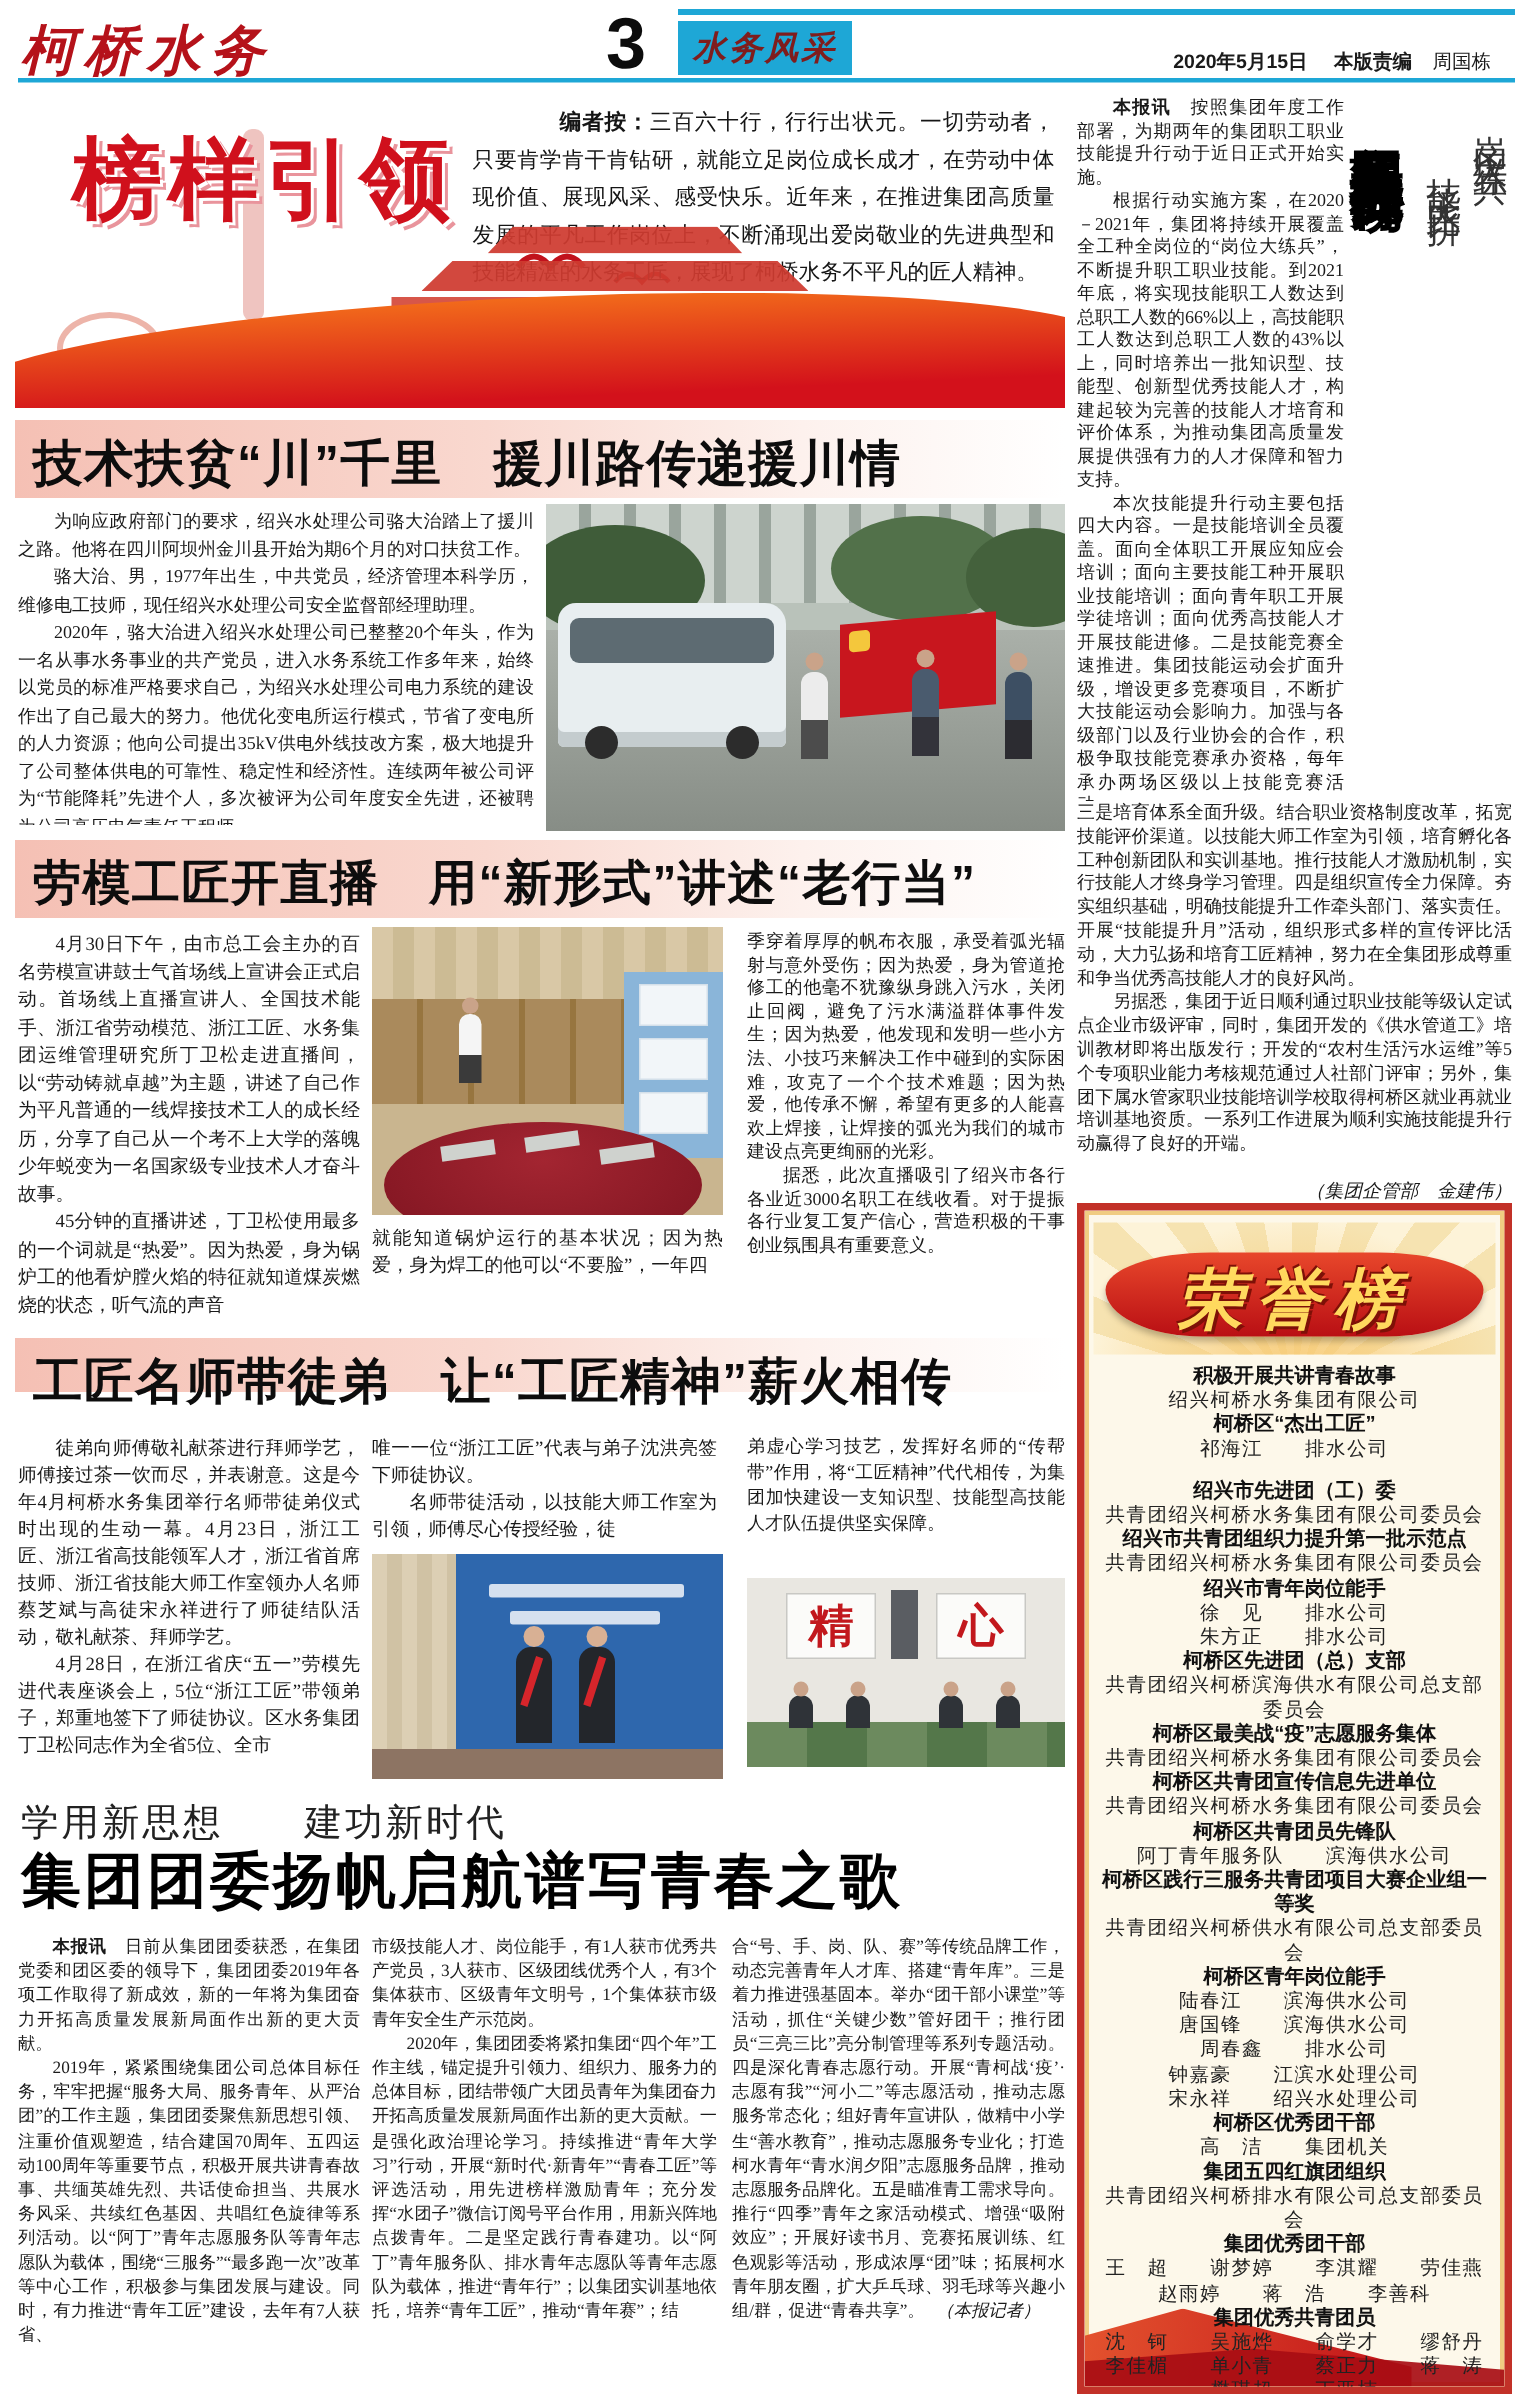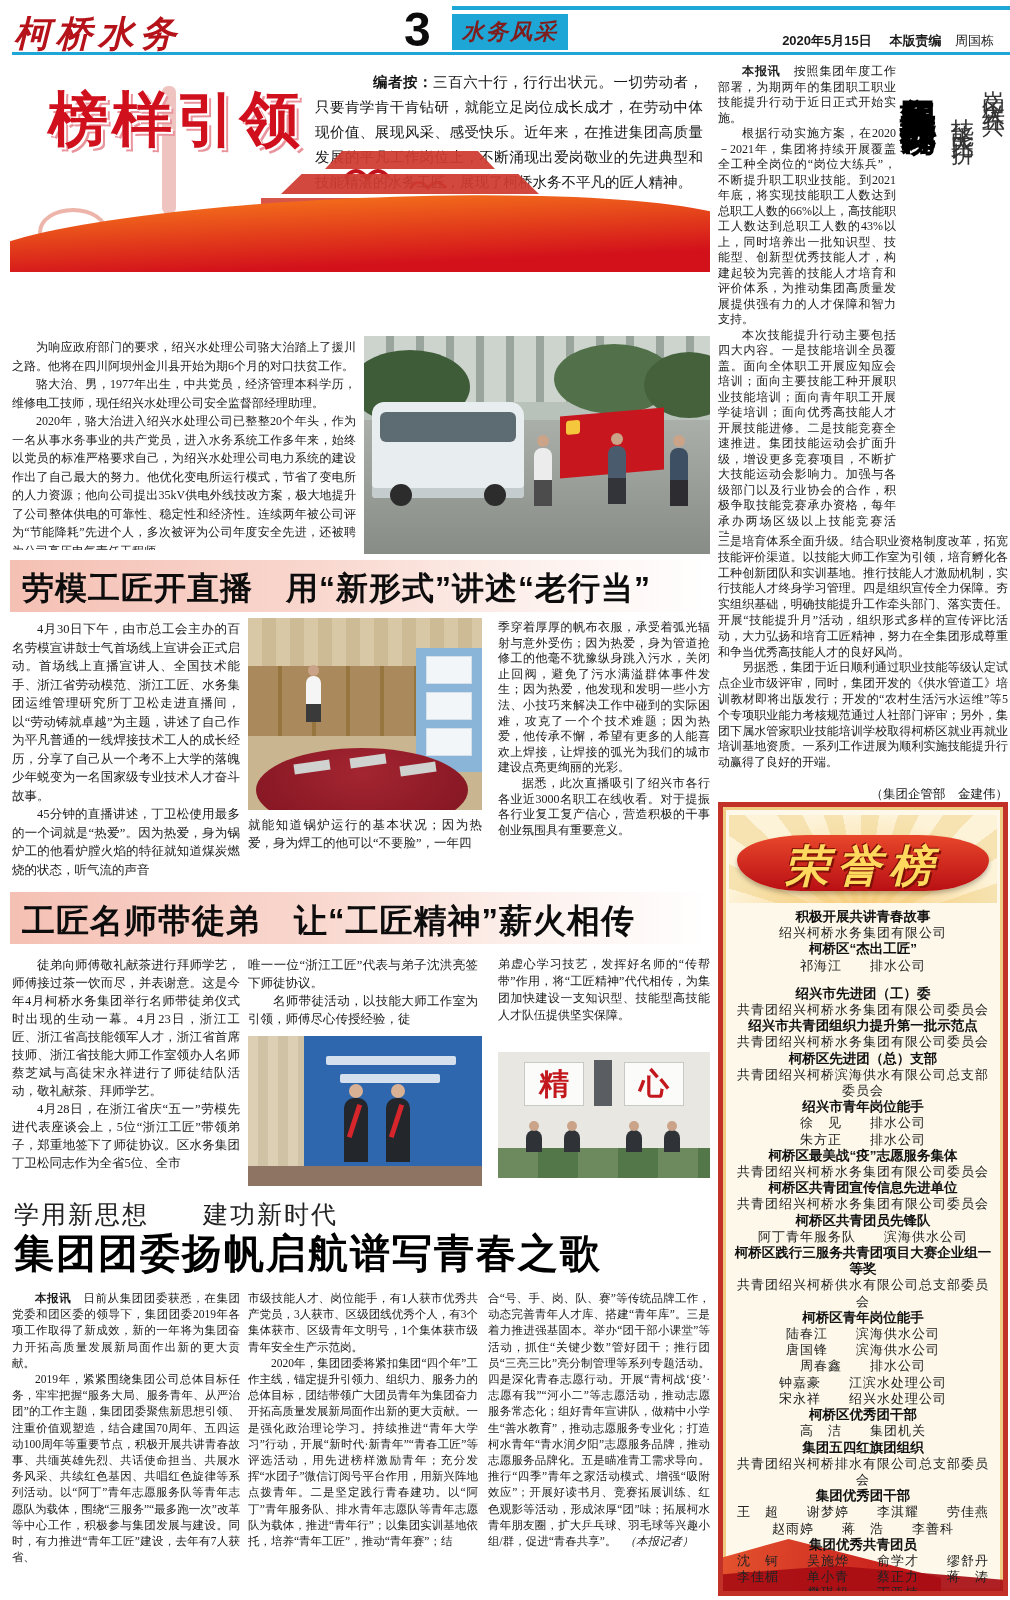--- a/index.html
+++ b/index.html
@@ -38,21 +38,21 @@
       border-radius:100% 100% 0 0/90% 90% 0 0;transform:rotate(-2.5deg);}
   .w2{left:-20px;right:-70px;bottom:-62px;height:92px;background:#b00d15;
       border-radius:100% 100% 0 0/90% 90% 0 0;transform:rotate(-5deg);}
   .b-birds{position:absolute;left:330px;top:96px;}
   
   .art-title{background:linear-gradient(90deg,#f5c0b4 0,#f9d8cf 45%,#fdf1ed 75%,#fff 100%);
              font-family:"Liberation Sans","DejaVu Sans",sans-serif;font-weight:bold;color:#0d0d0d;
              padding:7px 12px 0 12px;letter-spacing:1px;box-sizing:border-box;}
   .t1{left:10px;top:280px;width:700px;height:52px;font-size:33px;}
   .t2{left:10px;top:560px;width:700px;height:52px;font-size:32px;}
-  .t3{left:10px;top:892px;width:700px;height:52px;font-size:33px;}
+  .t3{left:10px;top:892px;width:700px;height:36px;font-size:33px;}
   
   .txt{text-align:justify;overflow:hidden;}
   .para{margin:0;text-indent:2em;}
   .para.cont{text-indent:0;}
   .lead{font-family:"Liberation Sans",sans-serif;font-weight:bold;}
   .a1-body{left:12px;top:338px;width:344px;height:212px;font-size:12px;line-height:18.5px;}
   .a2-col1{left:12px;top:620px;width:228px;height:266px;font-size:12.5px;line-height:18.5px;}
   .a2-cont{left:248px;top:816px;width:234px;height:64px;font-size:12.5px;line-height:18px;}
   .a2-col3{left:498px;top:620px;width:212px;height:266px;font-size:12px;line-height:15.6px;}
   .a3-col1{left:12px;top:956px;width:228px;height:230px;font-size:12.5px;line-height:18px;}
@@ -66,21 +66,21 @@
   .a4-c3{left:488px;width:222px;}
   .byline-inline{font-family:"Liberation Serif",serif;font-style:italic;margin-left:8px;}
   
   .r-narrow{left:718px;top:64px;width:178px;height:470px;font-size:12px;line-height:15.5px;}
   .r-vhead{left:893px;top:70px;height:460px;writing-mode:vertical-rl;text-orientation:upright;
            font-family:"Liberation Sans",sans-serif;font-weight:bold;font-size:36px;letter-spacing:2px;color:#000;}
   .r-slogans{left:948px;top:72px;writing-mode:vertical-rl;text-orientation:upright;
              font-family:"Liberation Sans",sans-serif;font-size:23px;color:#333;letter-spacing:6px;}
   .r-slogan2{margin-top:28px;}
   .r-wide{left:718px;top:534px;width:290px;height:256px;font-size:12px;line-height:15.8px;}
-  .r-byline{left:718px;top:786px;width:290px;text-align:right;font-size:12.5px;}
+  .r-byline{left:718px;top:786px;width:290px;text-align:right;font-size:12.5px;font-style:italic;}
   
   .honor{left:718px;top:802px;width:290px;height:794px;box-sizing:border-box;border:5px solid #c23128;
          background:#fdf8ea;box-shadow:inset 0 0 0 3px #f0cc82;overflow:hidden;}
   .honor-banner{position:relative;height:88px;margin:8px 6px 2px;overflow:hidden;
      background:radial-gradient(ellipse at 50% 115%,rgba(247,201,114,.95),rgba(252,242,215,0) 72%),
      repeating-conic-gradient(from -10deg at 50% 130%,#fdf3d8 0 9deg,#f6e3b1 9deg 18deg);padding-left:44px;}
   .honor-ribbon{position:absolute;left:8px;right:8px;top:20px;height:56px;
      background:linear-gradient(#e8472b,#b90f14);border-radius:50% 50% 46% 46%/80% 80% 100% 100%;
      box-shadow:0 3px 4px rgba(0,0,0,.25);}
   .honor-title{position:absolute;left:0;right:0;top:22px;text-align:center;font-family:"Liberation Serif",serif;
@@ -189,20 +189,21 @@
         <span class="b-arch" style="left:196px"></span>
         <span class="b-arch" style="left:252px"></span>
       </div>
     </div>
     <div class="b-cloud c1"></div>
     <div class="b-cloud c2"></div>
     <div class="b-wave w2"></div>
     <div class="b-wave w1"></div>
   </div>
 
+  <div class="abs art-title t1">技术扶贫“川”千里　援川路传递援川情</div>
   <div class="abs txt a1-body">
       <p class="para">为响应政府部门的要求，绍兴水处理公司骆大治踏上了援川之路。他将在四川阿坝州金川县开始为期6个月的对口扶贫工作。</p>
       <p class="para">骆大治、男，1977年出生，中共党员，经济管理本科学历，维修电工技师，现任绍兴水处理公司安全监督部经理助理。</p>
       <p class="para">2020年，骆大治进入绍兴水处理公司已整整20个年头，作为一名从事水务事业的共产党员，进入水务系统工作多年来，始终以党员的标准严格要求自己，为绍兴水处理公司电力系统的建设作出了自己最大的努力。他优化变电所运行模式，节省了变电所的人力资源；他向公司提出35kV供电外线技改方案，极大地提升了公司整体供电的可靠性、稳定性和经济性。连续两年被公司评为“节能降耗”先进个人，多次被评为公司年度安全先进，还被聘为公司高压电气责任工程师。</p>
     </div>
   <div class="abs photo ph1">
     <div class="ph1-building"></div>
     <div class="ph1-tree ph1-t1"></div>
     <div class="ph1-tree ph1-t2"></div>
     <div class="ph1-tree ph1-t3"></div>
@@ -321,27 +322,27 @@
         </div>
         <div class="honor-entry">
           <div class="honor-award">绍兴市先进团（工）委</div>
           <div class="honor-line">共青团绍兴柯桥水务集团有限公司委员会</div>
         </div>
         <div class="honor-entry">
           <div class="honor-award">绍兴市共青团组织力提升第一批示范点</div>
           <div class="honor-line">共青团绍兴柯桥水务集团有限公司委员会</div>
         </div>
         <div class="honor-entry">
-          <div class="honor-award">柯桥区先进团（总）支部</div>
-          <div class="honor-line">共青团绍兴柯桥滨海供水有限公司总支部委员会</div>
-        </div>
-        <div class="honor-entry">
           <div class="honor-award">绍兴市青年岗位能手</div>
           <div class="honor-line">徐　见　　排水公司</div>
           <div class="honor-line">朱方正　　排水公司</div>
+        </div>
+        <div class="honor-entry">
+          <div class="honor-award">柯桥区先进团（总）支部</div>
+          <div class="honor-line">共青团绍兴柯桥滨海供水有限公司总支部委员会</div>
         </div>
         <div class="honor-entry">
           <div class="honor-award">柯桥区最美战“疫”志愿服务集体</div>
           <div class="honor-line">共青团绍兴柯桥水务集团有限公司委员会</div>
         </div>
         <div class="honor-entry">
           <div class="honor-award">柯桥区共青团宣传信息先进单位</div>
           <div class="honor-line">共青团绍兴柯桥水务集团有限公司委员会</div>
         </div>
         <div class="honor-entry">

